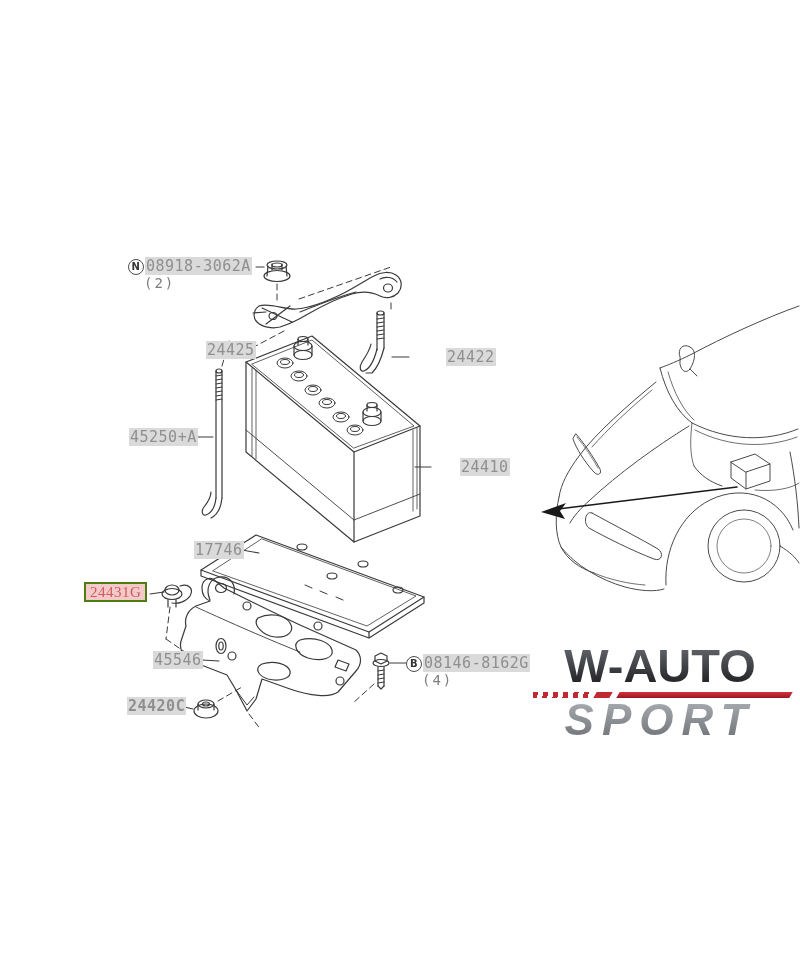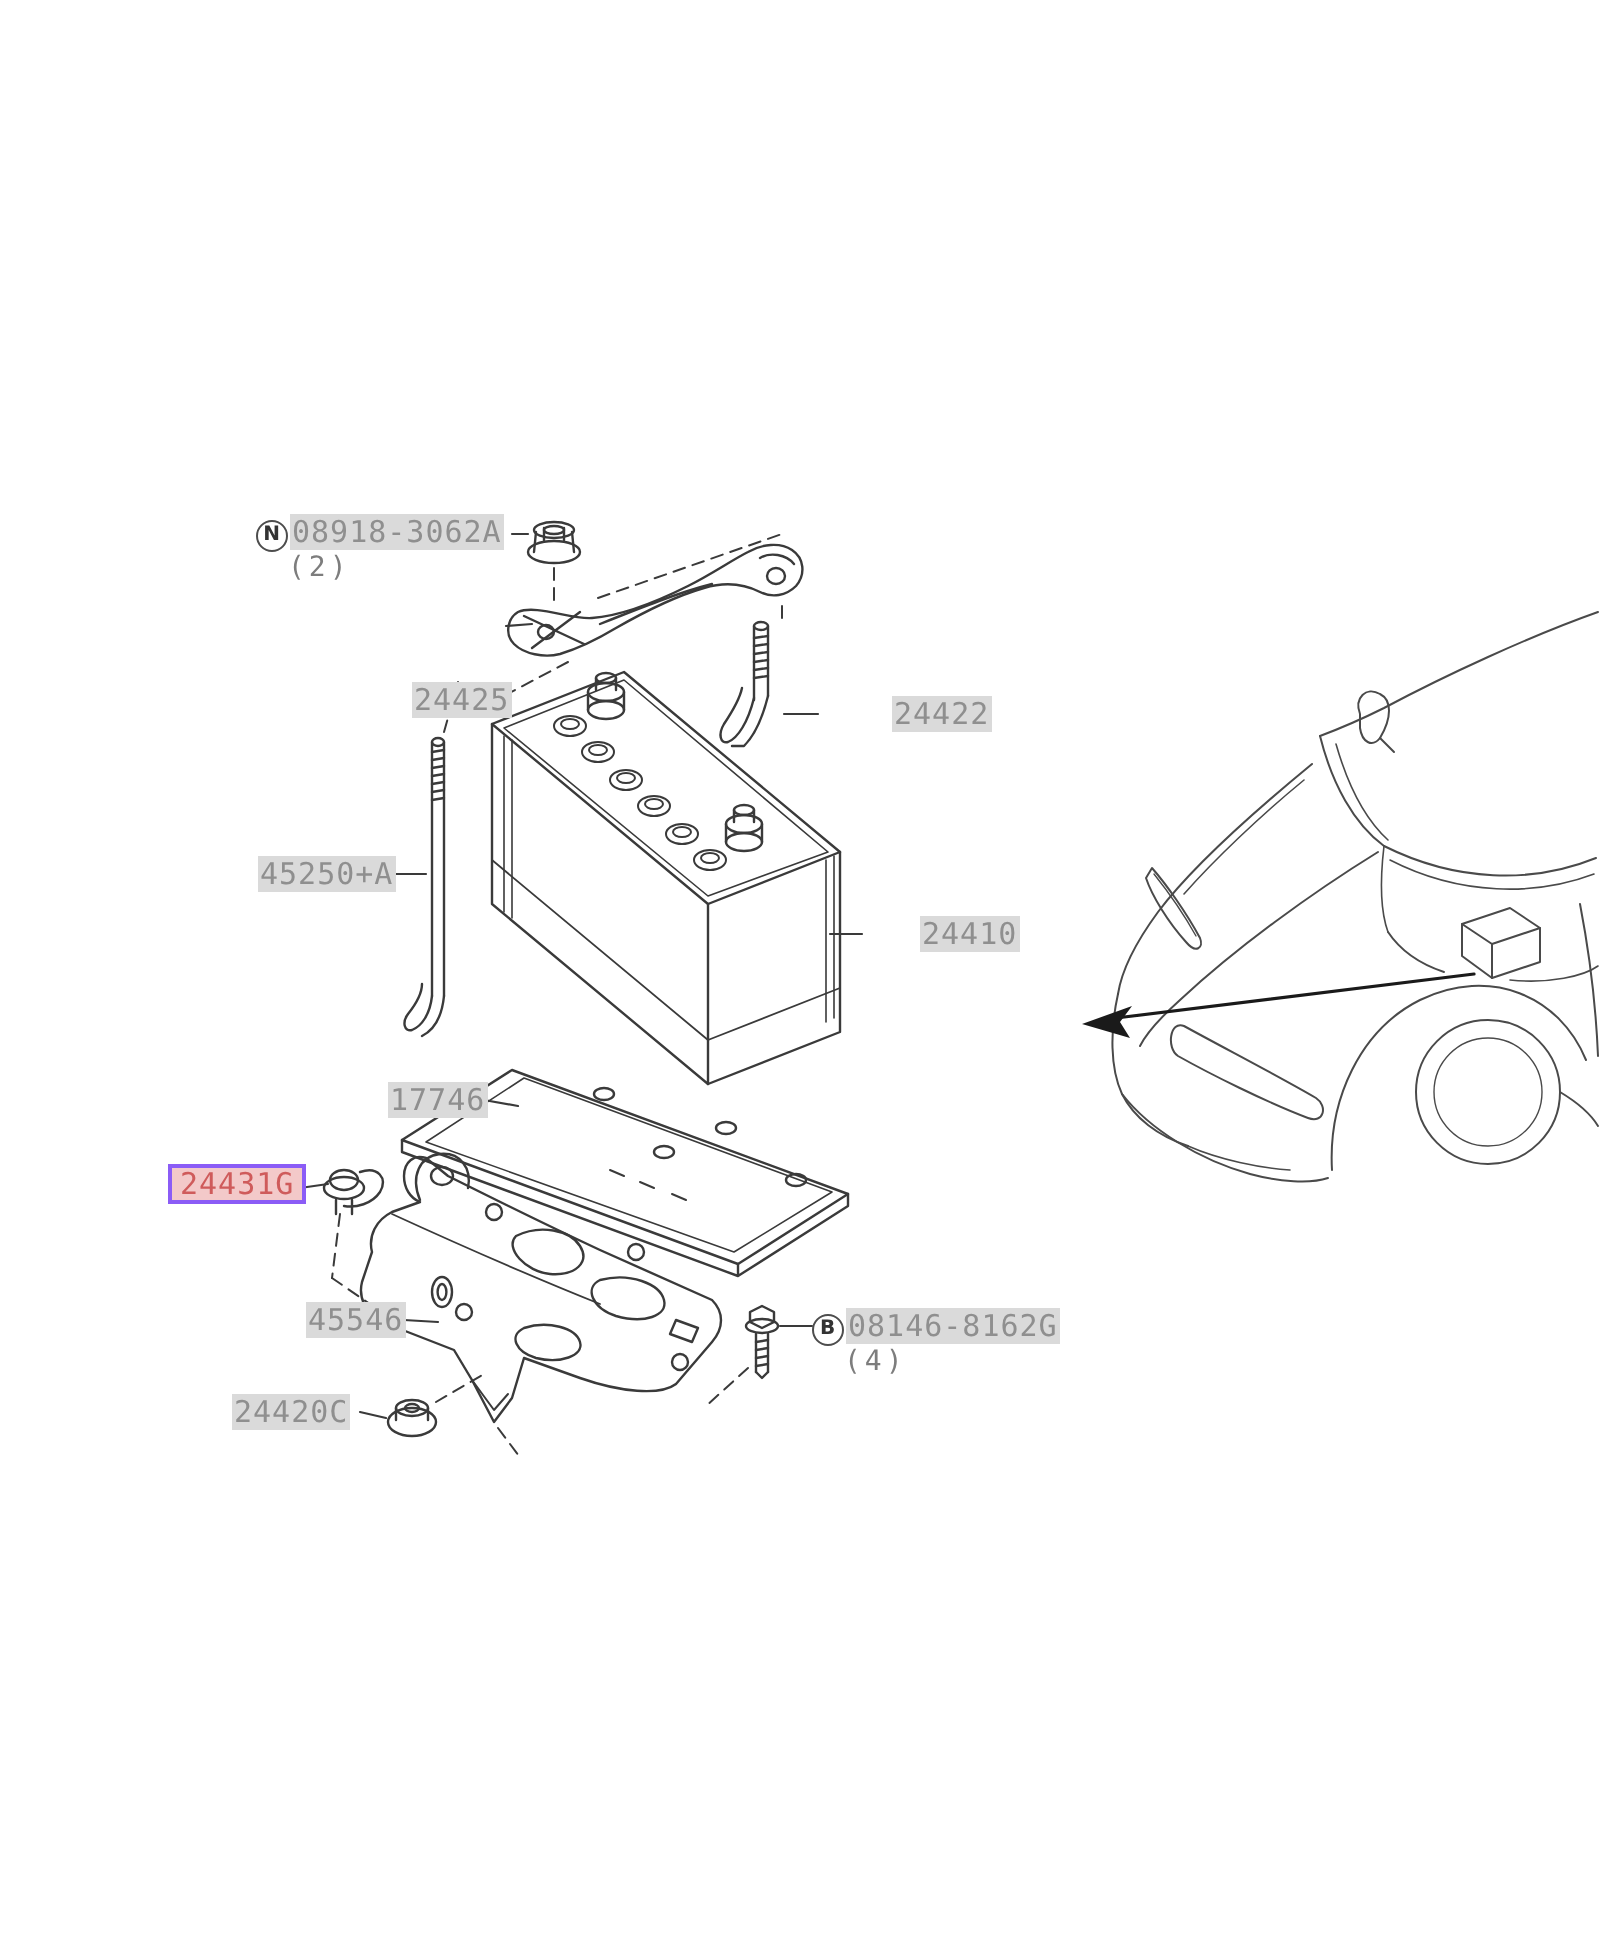--- a/index.html
+++ b/index.html
@@ -7,21 +7,21 @@
          font-family:"DejaVu Sans Mono",monospace;}
   #lineart{position:absolute;left:0;top:0;}
   .plabel{position:absolute;font-size:15px;letter-spacing:0.5px;color:#8f8f8f;
           white-space:nowrap;line-height:16px;cursor:pointer;}
   .plabel .num{background:#dadada;padding:0 1px;}
   .qty{display:block;margin-left:16px;margin-top:0;font-size:14px;color:#7d7d7d;
        letter-spacing:2px;background:none;}
   .circ{display:inline-block;width:14px;height:14px;border:1.6px solid #4d4d4d;border-radius:50%;
         font-size:10px;line-height:14px;text-align:center;color:#333;background:#fff;
         font-family:"DejaVu Sans",sans-serif;font-weight:bold;margin-right:1px;vertical-align:1px;}
-  .redlabel{border:2px solid #8b5cf6;background:#f3c9c9;color:#cf5b5b;padding:0 3px;}
+  .redlabel{border:2px solid #4d7c0f;background:#f3c9c9;color:#cf5b5b;padding:0 3px;font-family:Liberation Serif, serif;}
   .redlabel .num{background:transparent;color:#cf5b5b;}
   
   #logo{position:absolute;left:527px;top:642px;width:266px;text-align:center;cursor:default;}
   #logo .l1{font-family:"Liberation Sans",sans-serif;font-weight:bold;font-size:47px;line-height:48px;
             letter-spacing:0px;background:linear-gradient(#6a6d72,#16181b);
             -webkit-background-clip:text;background-clip:text;color:transparent;}
   .stripe{display:flex;align-items:center;height:8px;margin:1px 2px 1px 6px;}
   .hatch{width:56px;height:6px;background:repeating-linear-gradient(100deg,#c02832 0 5px,#fff 5px 10px);}
   .dash1{width:16px;height:6px;background:#c02832;transform:skewX(-30deg);margin-left:6px;}
   .dash2{flex:1;height:6px;background:linear-gradient(#d4323c,#9c1820);transform:skewX(-30deg);margin-left:7px;}
@@ -262,18 +262,27 @@
 
   <div class="plabel" style="left:153px;top:652px;">
     <span class="num">45546</span>
   </div>
 
   <div class="plabel" style="left:406px;top:655px;">
     <span class="circ">B</span><span class="num">08146-8162G</span>
     <span class="qty">(4)</span>
   </div>
 
-  <div class="plabel" style="left:116px;top:698px;">
+  <div class="plabel" style="left:127px;top:698px;font-weight:bold;">
     <span class="num">24420C</span>
   </div>
 
+  <div id="logo">
+    <div class="l1">W-AUTO</div>
+    <div class="stripe">
+      <span class="hatch"></span>
+      <span class="dash1"></span>
+      <span class="dash2"></span>
+    </div>
+    <div class="l2">SPORT</div>
+  </div>
 
 </div>
 
 </body></html>

